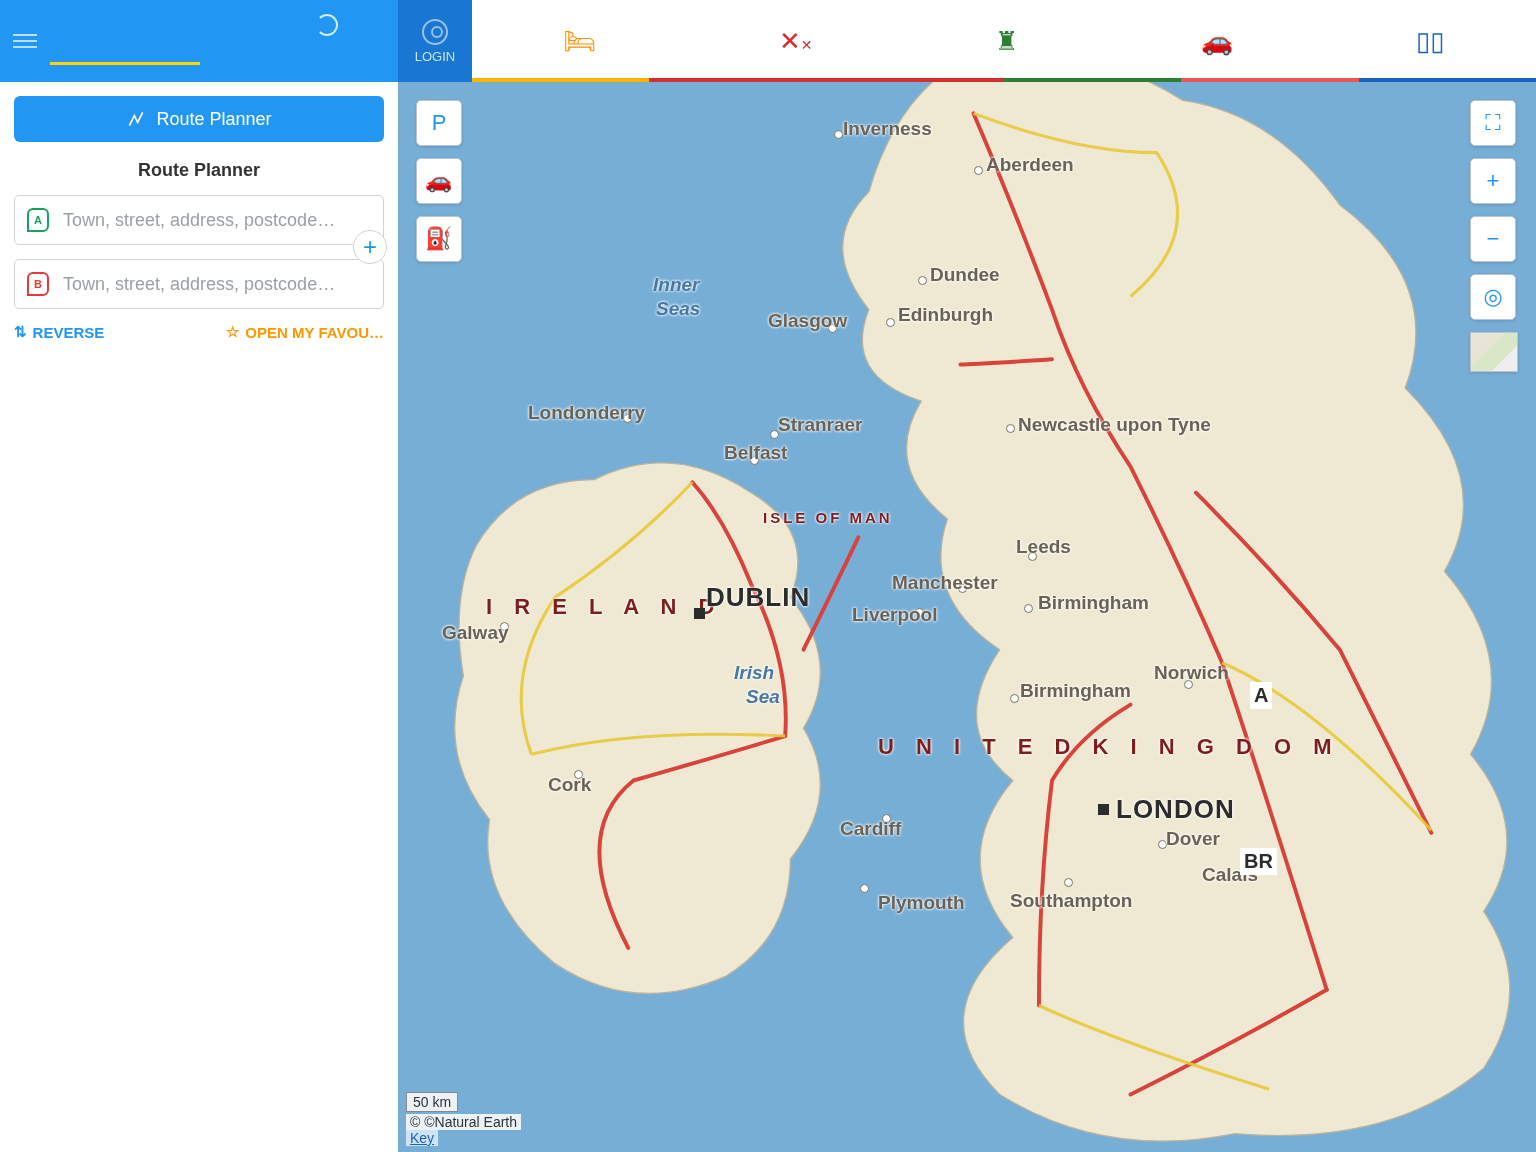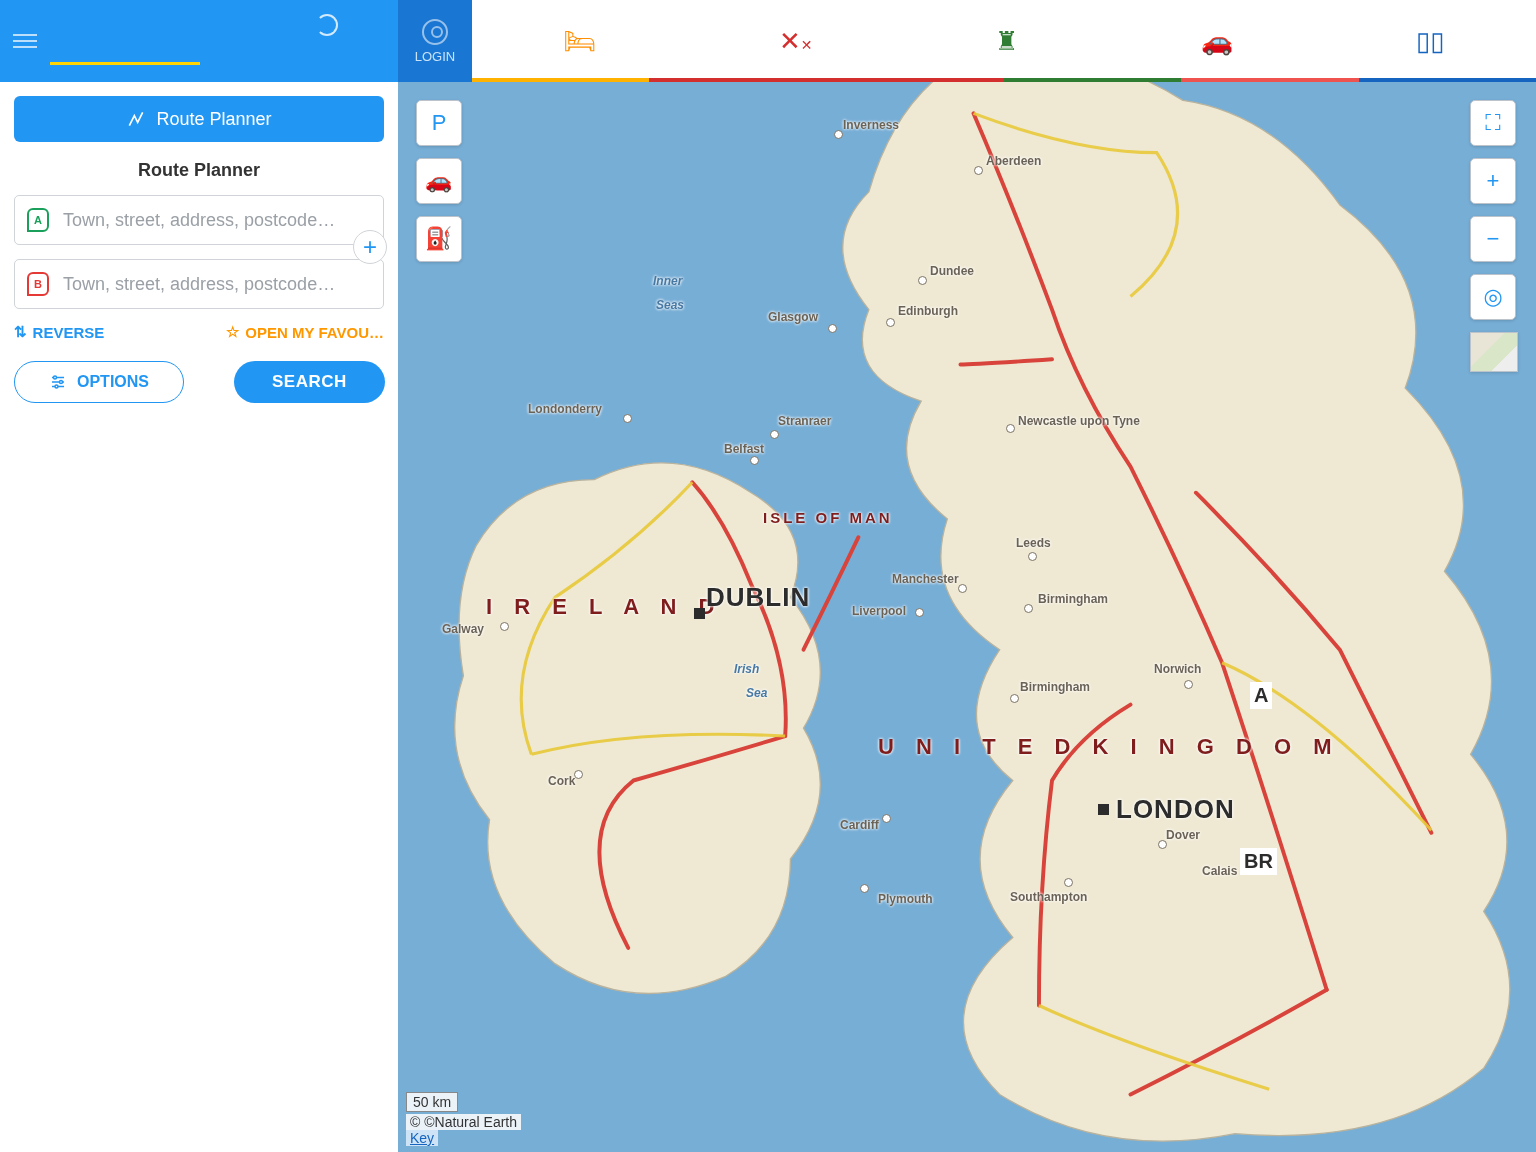--- a/index.html
+++ b/index.html
@@ -46,21 +46,21 @@
 .map{position:absolute;left:398px;top:82px;right:0;bottom:0;background:#77aed6;overflow:hidden}
 .map svg{width:100%;height:100%}
 .mtool-l{position:absolute;left:18px;top:18px;display:flex;flex-direction:column;gap:12px}
 .mtool-r{position:absolute;right:18px;top:18px;display:flex;flex-direction:column;gap:12px}
 .mbtn{width:46px;height:46px;background:#fff;border:1px solid #bcc3ca;border-radius:5px;display:flex;align-items:center;justify-content:center;color:#2196f3;font-size:22px;cursor:pointer;box-shadow:0 1px 3px rgba(0,0,0,.15)}
 .mini{width:48px;height:40px;border:1px solid #bcc3ca;background:linear-gradient(135deg,#e8e4d6 40%,#d9e6c8 40% 70%,#eee 70%);cursor:pointer;box-shadow:0 1px 3px rgba(0,0,0,.15)}
 .map-bottom{position:absolute;left:8px;bottom:6px;font-size:14px;color:#333}
 .scale{background:rgba(255,255,255,.85);border:1px solid #888;padding:1px 6px;display:inline-block;margin-bottom:2px}
 .attr{background:rgba(255,255,255,.85);padding:0 4px;display:block}
 .key{color:#1565c0;text-decoration:underline;background:#cfe3f7;padding:0 4px;display:inline-block;cursor:pointer}
-.label{position:absolute;font-size:12px;color:#6b6256;font-weight:600;white-space:nowrap;text-shadow:0 0 3px #fff,0 0 3px #fff}
+.label{position:absolute;font-size:19px;color:#6b6256;font-weight:600;white-space:nowrap;text-shadow:0 0 3px #fff,0 0 3px #fff}
 .label.sea{color:#4778a3;font-style:italic;font-weight:600}
 .label.cty{color:#7f1d1d;letter-spacing:8px;font-size:22px;font-weight:700}
 .label.cap{color:#2c2c2c;font-size:26px;font-weight:800;letter-spacing:1px}
 .dot{position:absolute;width:9px;height:9px;border-radius:50%;background:#fff;border:1.5px solid #7a7264}
 .sq{position:absolute;width:11px;height:11px;background:#2c2c2c}
 .cut{position:absolute;background:#fff;font-size:20px;font-weight:800;color:#2c2c2c;padding:2px 4px}
 </style>
 </head>
 <body>
 
@@ -119,32 +119,20 @@
     <span class="lnk-rev">
       <span>⇅</span>
       <span>REVERSE</span>
     </span>
     <span class="lnk-fav">
       <span>☆</span>
       <span>OPEN MY FAVOU…</span>
     </span>
   </div>
 
-  <div class="row2">
-    <button class="opt-btn">
-      <svg width="18" height="18" viewBox="0 0 24 24" fill="none" stroke="#2196f3" stroke-width="2">
-          <path d="M4 6h16M4 12h16M4 18h16"></path>
-          <circle cx="8" cy="6" r="2" fill="#fff"></circle>
-          <circle cx="16" cy="12" r="2" fill="#fff"></circle>
-          <circle cx="10" cy="18" r="2" fill="#fff"></circle>
-        </svg>
-      <span>OPTIONS</span>
-    </button>
-    <button class="search-btn">SEARCH</button>
-  </div>
 </div>
 
 <div class="map">
   <svg viewBox="0 0 870 870" preserveAspectRatio="xMidYMid slice">
 
     <path fill="#efe9d3" stroke="#b9b39e" d="M60 380 Q40 420 50 480 Q30 540 70 590 Q60 650 120 700 Q180 740 250 710 Q300 680 300 620 Q340 570 310 520 Q340 470 300 420 Q320 370 270 340 Q210 300 150 330 Q90 330 60 380 Z"></path>
 
     <path fill="#efe9d3" stroke="#b9b39e" d="M430 10 Q380 40 360 110 Q320 150 360 200 Q340 250 400 270 Q370 320 420 360 Q400 420 460 460 Q420 520 470 560 Q420 620 470 680 Q400 740 460 800 Q540 850 640 830 Q760 840 830 780 Q870 720 830 660 Q870 600 820 540 Q860 470 800 400 Q840 330 770 260 Q800 180 720 120 Q670 50 600 40 Q520 -10 430 10 Z"></path>
 
     <g stroke="#d8443b" stroke-width="3" fill="none" stroke-linecap="round">

